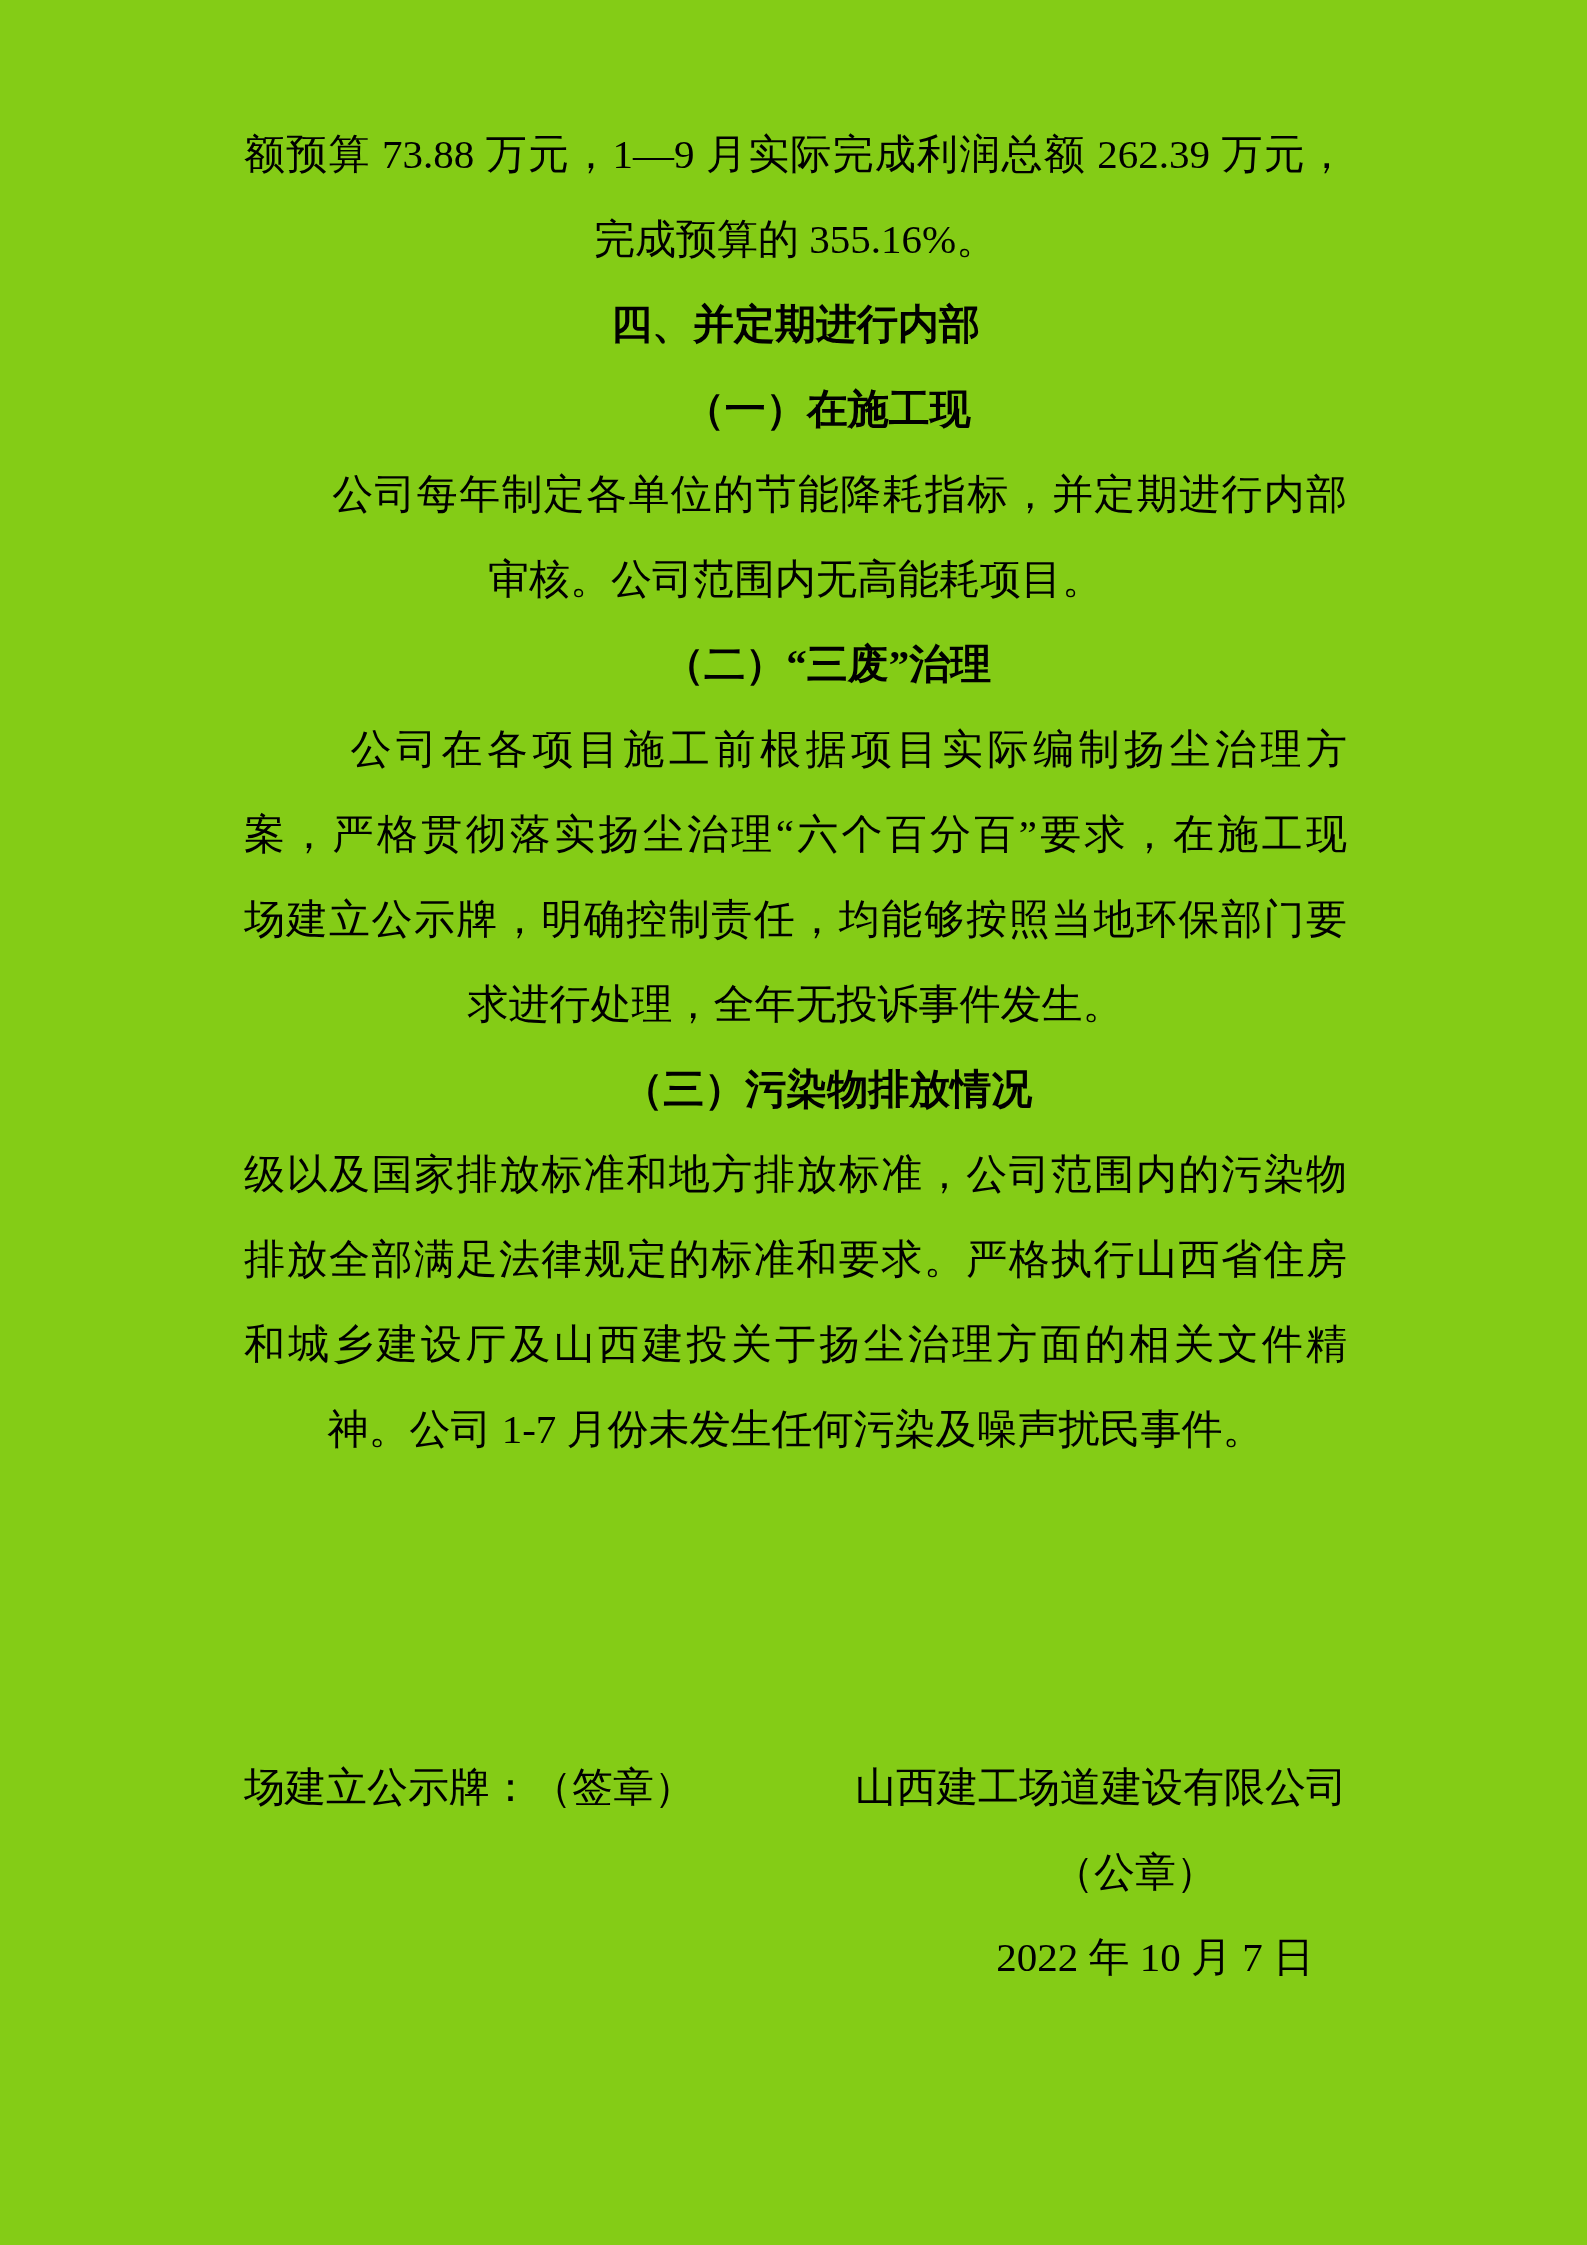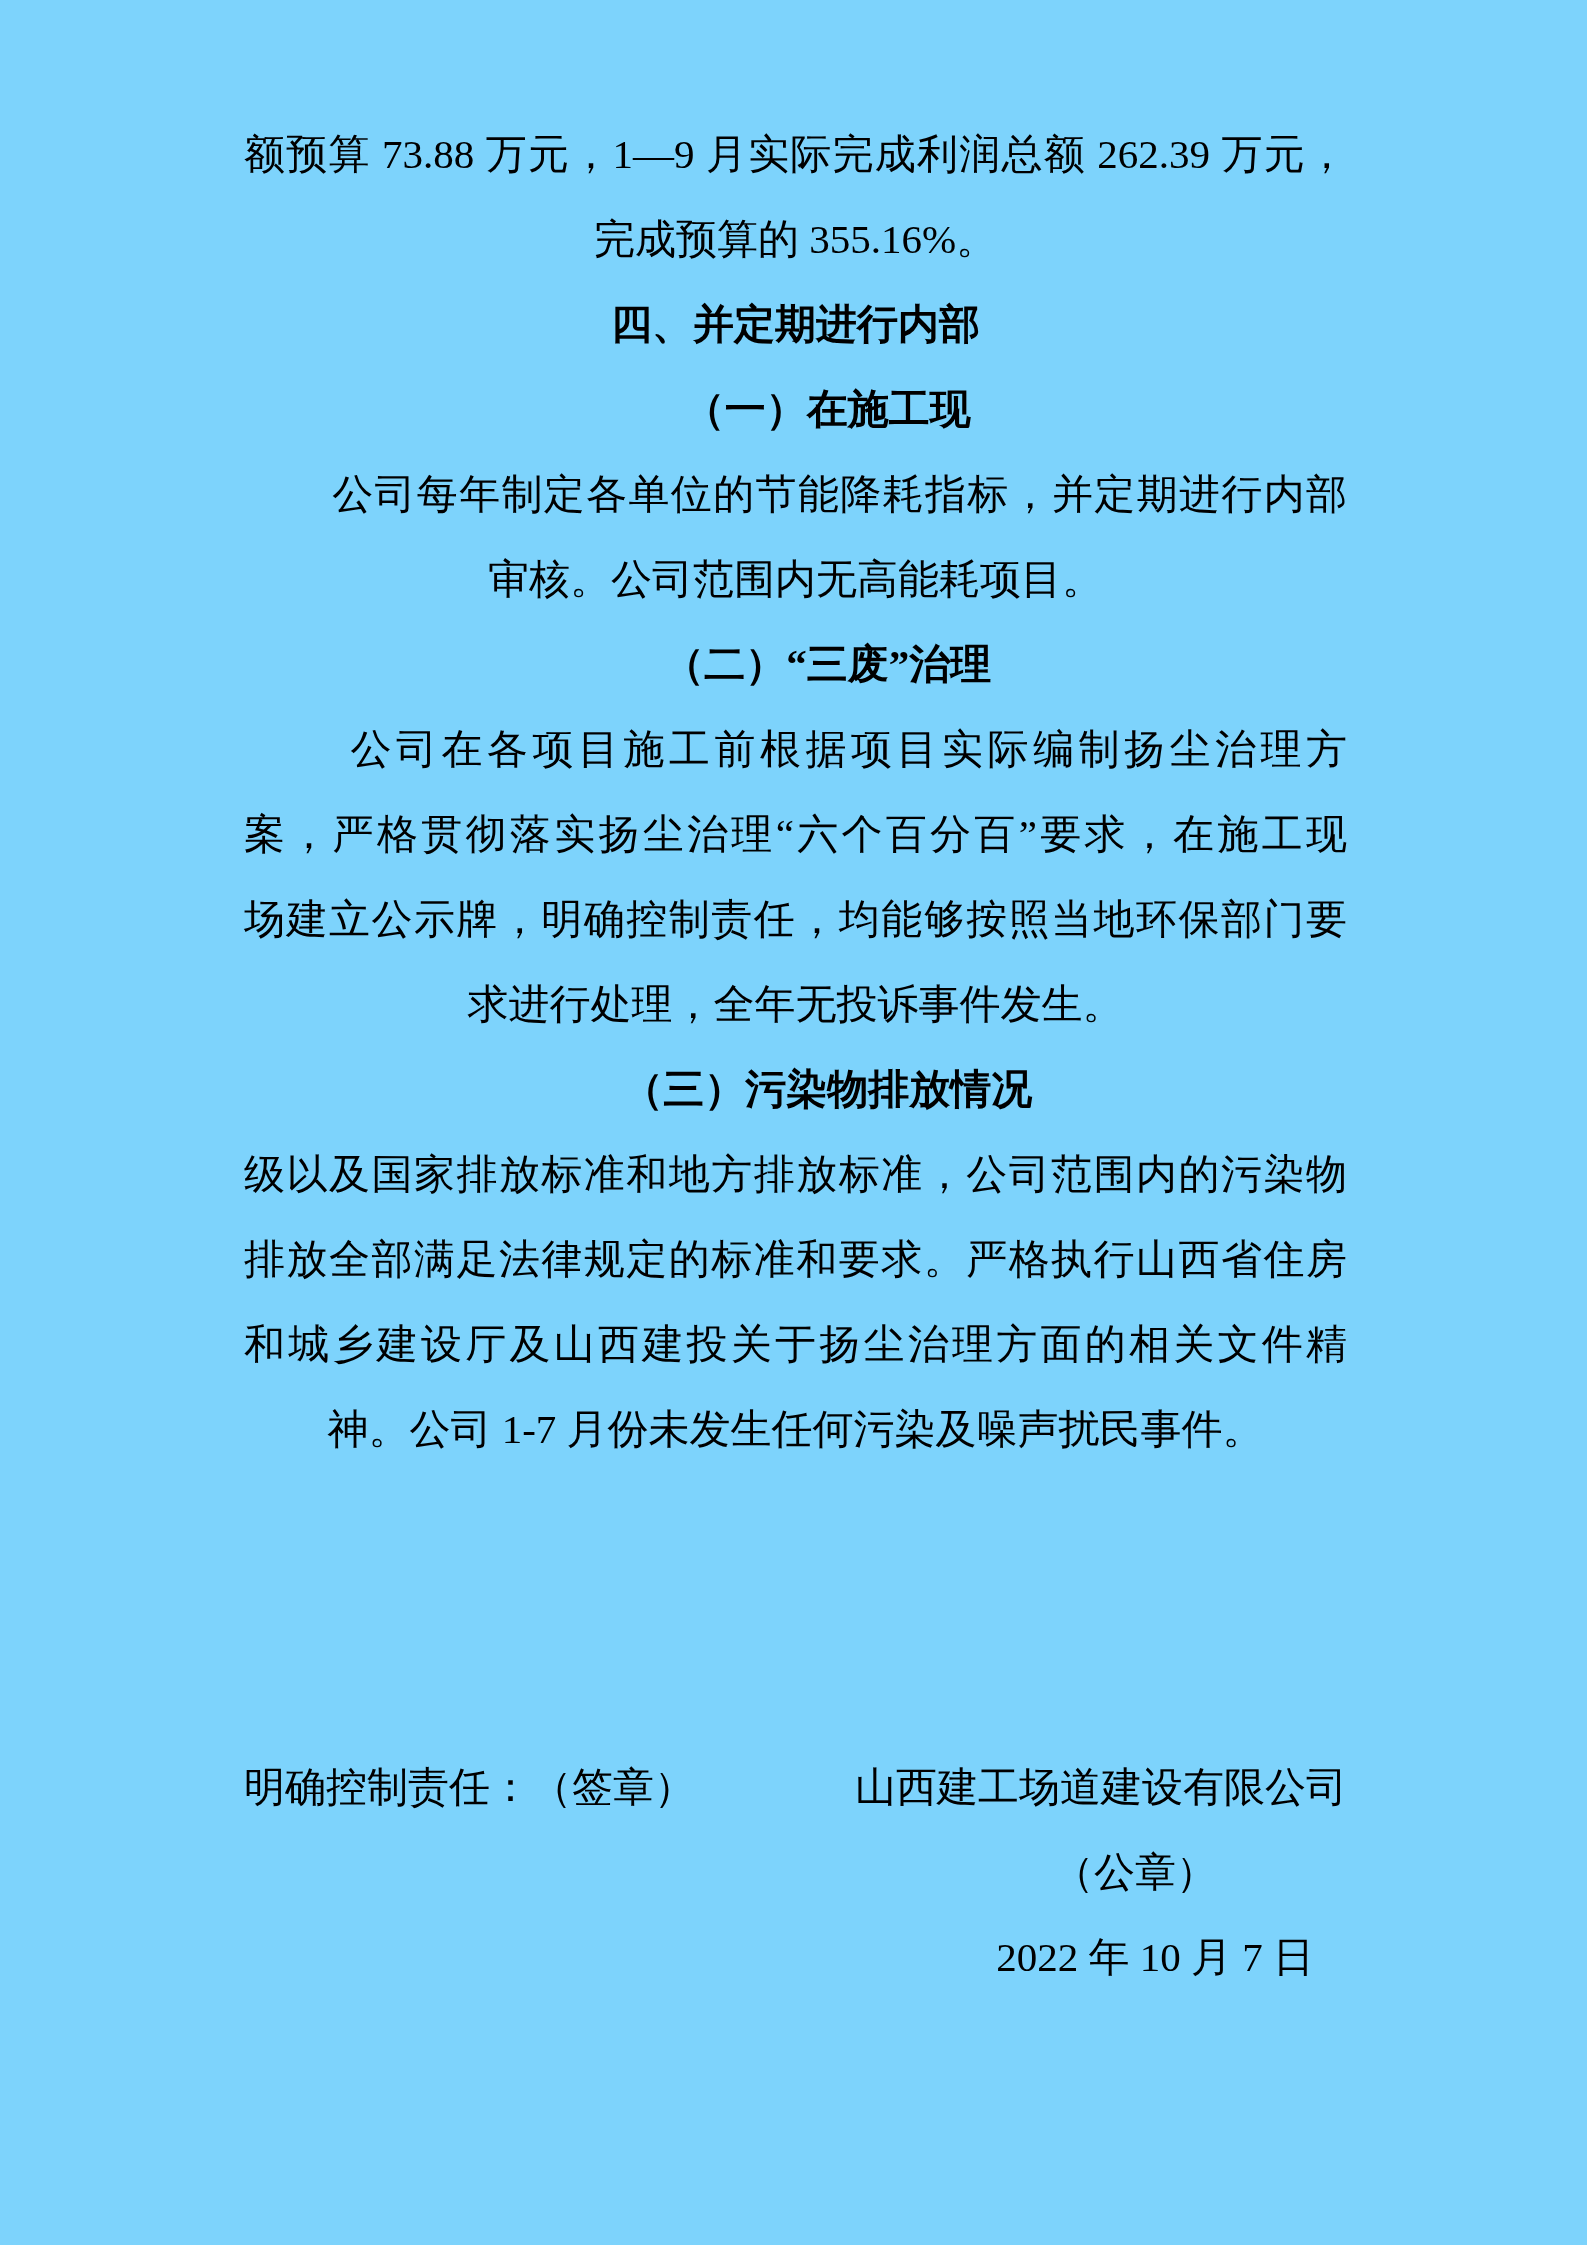--- a/index.html
+++ b/index.html
@@ -6,21 +6,21 @@
   html, body { background: #ffffff; }
   body {
     width: 1587px;
     height: 2245px;
     overflow: hidden;
   }
   .page {
     position: relative;
     width: 1587px;
     height: 2245px;
-    background: #7dd3fc;
+    background: #84cc16;
     color: #000000;
     font-family: "Liberation Serif", "DejaVu Serif", serif;
     font-size: 41px;
     line-height: 85px;
     padding: 112px 240px 0 244px;
     overflow: hidden;
   }
   .doc-body .line {
     min-height: 85px;
     text-align: center;
@@ -72,19 +72,19 @@
       <div class="line body indent-none">求进行处理，全年无投诉事件发生。</div>
       <div class="line heading indent-subheading">（三）污染物排放情况</div>
       <div class="line body stretch indent-none">级以及国家排放标准和地方排放标准，公司范围内的污染物</div>
       <div class="line body stretch indent-none">排放全部满足法律规定的标准和要求。严格执行山西省住房</div>
       <div class="line body stretch indent-none">和城乡建设厅及山西建投关于扬尘治理方面的相关文件精</div>
       <div class="line body indent-none">神。公司 1-7 月份未发生任何污染及噪声扰民事件。</div>
     </div>
 
   <div class="signature-block">
     <div class="signature-row">
-      <span>明确控制责任：（签章）</span>
+      <span>场建立公示牌：（签章）</span>
       <span>山西建工场道建设有限公司</span>
     </div>
     <div class="seal-line">（公章）</div>
     <div class="date-line">2022 年 10 月 7 日</div>
   </div>
 </div>
 
 </body></html>

